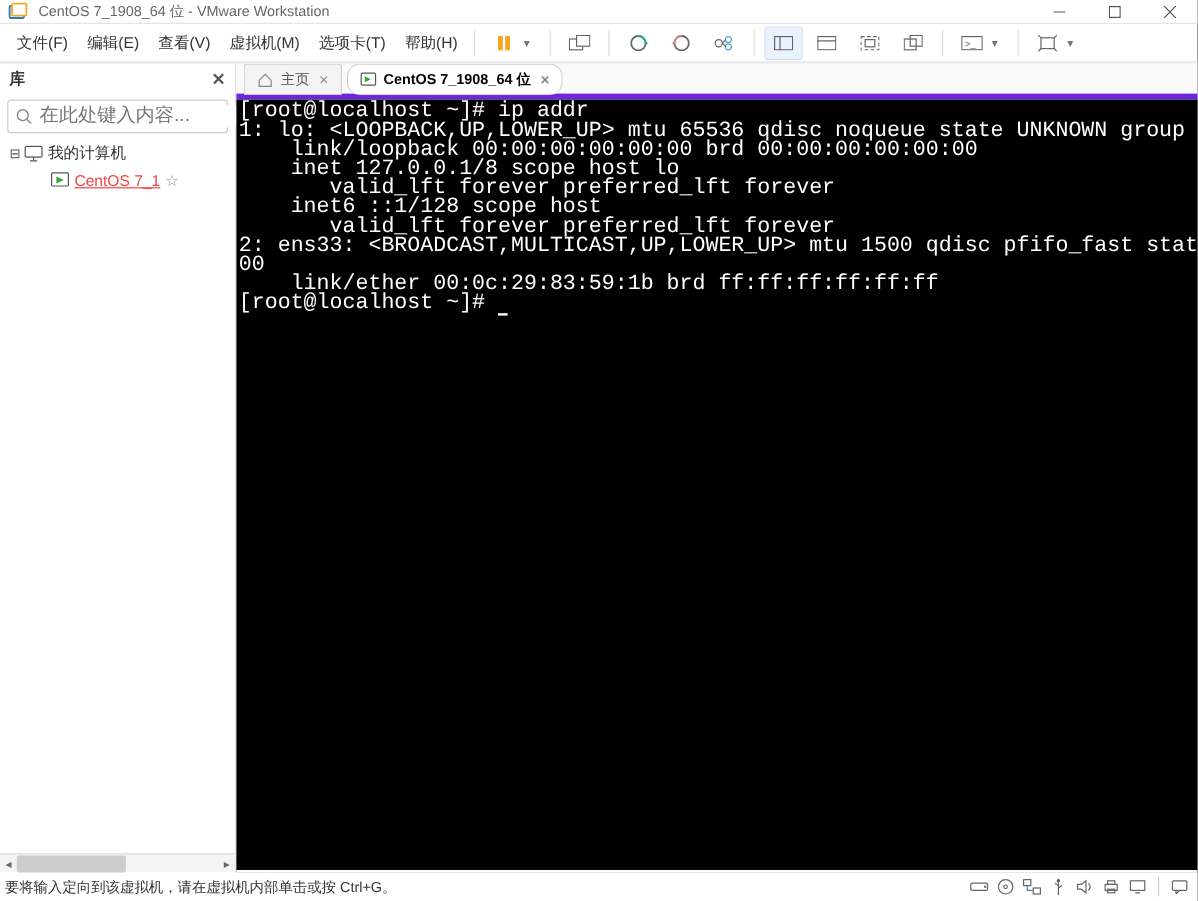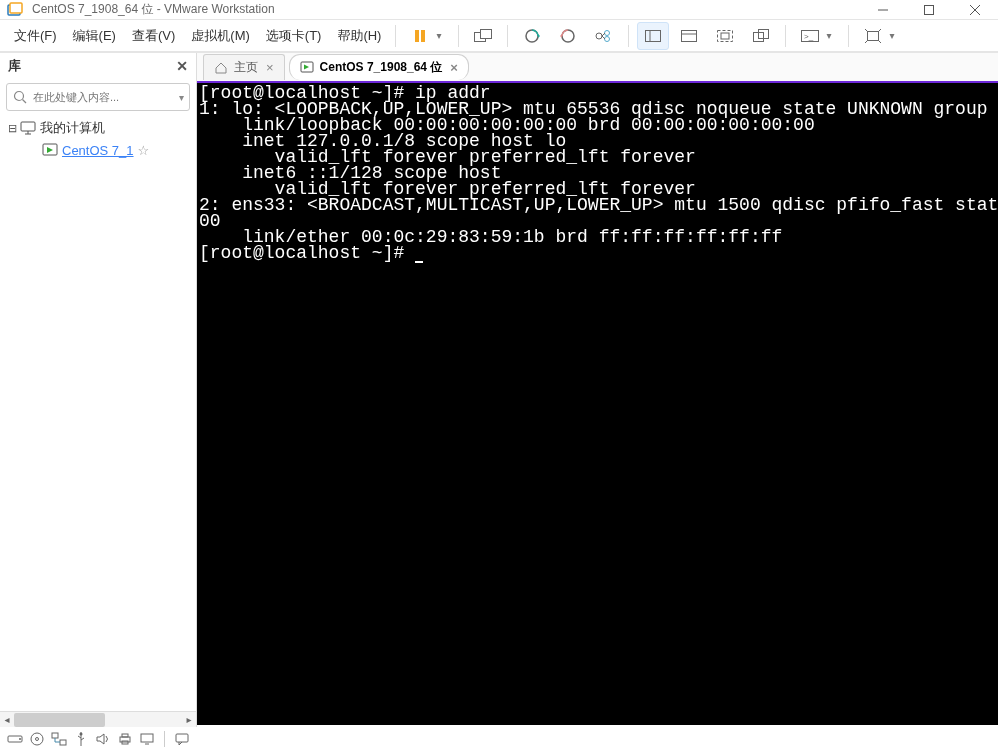--- a/index.html
+++ b/index.html
@@ -21,38 +21,38 @@
 
   
   .body { flex: 1; display: flex; min-height: 0; border-top: 1px solid #e5e5e5; }
 
   
   .sidebar { width: 197px; display: flex; flex-direction: column; border-right: 1px solid #ddd; }
   .sidebar-header { height: 26px; display: flex; align-items: center; padding: 0 8px; font-size: 13px; font-weight: 600; color: #333; }
   .sidebar-header .close-x { margin-left: auto; font-size: 14px; color: #555; cursor: pointer; }
   .sidebar-search { display: flex; align-items: center; height: 28px; margin: 4px 6px; border: 1px solid #ccc; border-radius: 3px; padding: 0 6px; }
   .sidebar-search .search-icon { width: 14px; height: 14px; color: #888; margin-right: 6px; flex-shrink: 0; }
-  .sidebar-search input { border: none; outline: none; font-size: 11px; color: #a16207; flex: 1; }
+  .sidebar-search input { border: none; outline: none; font-size: 16px; color: #a16207; flex: 1; }
   .sidebar-search .chevron { font-size: 10px; color: #888; margin-left: 4px; }
   .tree { flex: 1; overflow: auto; padding: 2px 4px; font-size: 13px; color: #333; }
   .tree-row { display: flex; align-items: center; height: 22px; padding-left: 4px; }
   .tree-row.indent1 { padding-left: 38px; }
   .tree-row.indent2 { padding-left: 20px; }
   .tree-row .toggle { width: 12px; font-size: 11px; color: #555; }
   .tree-row .node-icon { width: 16px; height: 16px; margin-right: 4px; display: inline-flex; align-items: center; justify-content: center; }
-  .tree-row.sel .label { text-decoration: underline; color: #3b82f6; }
+  .tree-row.sel .label { text-decoration: underline; color: #ef4444; }
   .tree-row .star { margin-left: 4px; color: #999; font-size: 13px; }
   .sidebar .hscroll { height: 16px; background: #f4f4f4; display: flex; align-items: center; border-top: 1px solid #ddd; }
   .sidebar .hscroll .track { flex: 1; height: 14px; position: relative; }
   .sidebar .hscroll .thumb { position: absolute; left: 0; width: 54%; height: 100%; background: #cdcdcd; border-radius: 2px; }
   .sidebar .hscroll .arrow { width: 14px; text-align: center; font-size: 10px; color: #666; }
 
   
   .main { flex: 1; display: flex; flex-direction: column; min-width: 0; }
-  .tabs { height: 30px; display: flex; align-items: center; padding-left: 6px; border-bottom: 2px solid #6d28d9; background: #fafafa; }
+  .tabs { height: 30px; display: flex; align-items: flex-start; padding-left: 6px; border-bottom: 5px solid #6d28d9; background: #fafafa; }
   .tab { height: 26px; display: flex; align-items: center; padding: 0 10px; font-size: 12px; border: 1px solid #d0d0d0; border-bottom: none; margin-right: 4px; background: #fff; border-radius: 3px 3px 0 0; }
   .tab.inactive { background: #f4f4f4; color: #555; }
   .tab .tab-icon { width: 14px; height: 14px; margin-right: 6px; }
   .tab .tab-close { margin-left: 8px; font-size: 13px; color: #888; }
   .tab.active { font-weight: 600; border-radius: 11px; }
 
   .terminal { flex: 1; background: #000; color: #fff; font-family: 'Courier New', monospace; font-size: 18px; line-height: 16px; padding: 2px 2px; white-space: pre; overflow: hidden; border-bottom: 2px solid #fff; }
   .terminal .cursor { display: inline-block; width: 8px; height: 14px; border-bottom: 2px solid #fff; vertical-align: text-bottom; }
 
   
@@ -272,20 +272,21 @@
     inet6 ::1/128 scope host
        valid_lft forever preferred_lft forever
 2: ens33: &lt;BROADCAST,MULTICAST,UP,LOWER_UP&gt; mtu 1500 qdisc pfifo_fast state UP group default qlen 10
 00
     link/ether 00:0c:29:83:59:1b brd ff:ff:ff:ff:ff:ff
 [root@localhost ~]# <span class="cursor"></span></div>
   </div>
 </div>
 
 <div class="statusbar">
+  <span class="status-text">要将输入定向到该虚拟机，请在虚拟机内部单击或按 Ctrl+G。</span>
   <span class="sicon">
       <svg width="16" height="12" viewBox="0 0 16 12">
         <rect x="1" y="3" width="14" height="6" rx="1" fill="none" stroke="#666"></rect>
         <circle cx="13" cy="6" r="1" fill="#666"></circle>
       </svg>
     </span>
   <span class="sicon">
       <svg width="14" height="14" viewBox="0 0 14 14">
         <circle cx="7" cy="7" r="6" fill="none" stroke="#666"></circle>
         <circle cx="7" cy="7" r="1.5" fill="none" stroke="#666"></circle>

